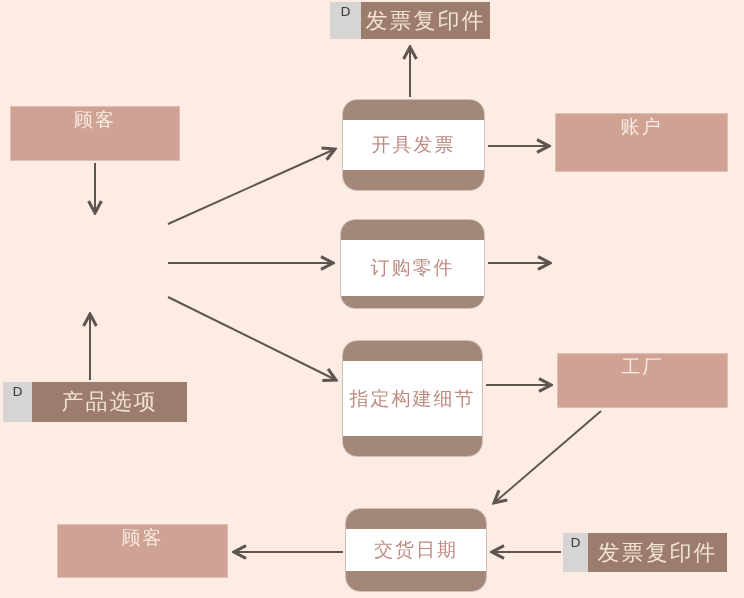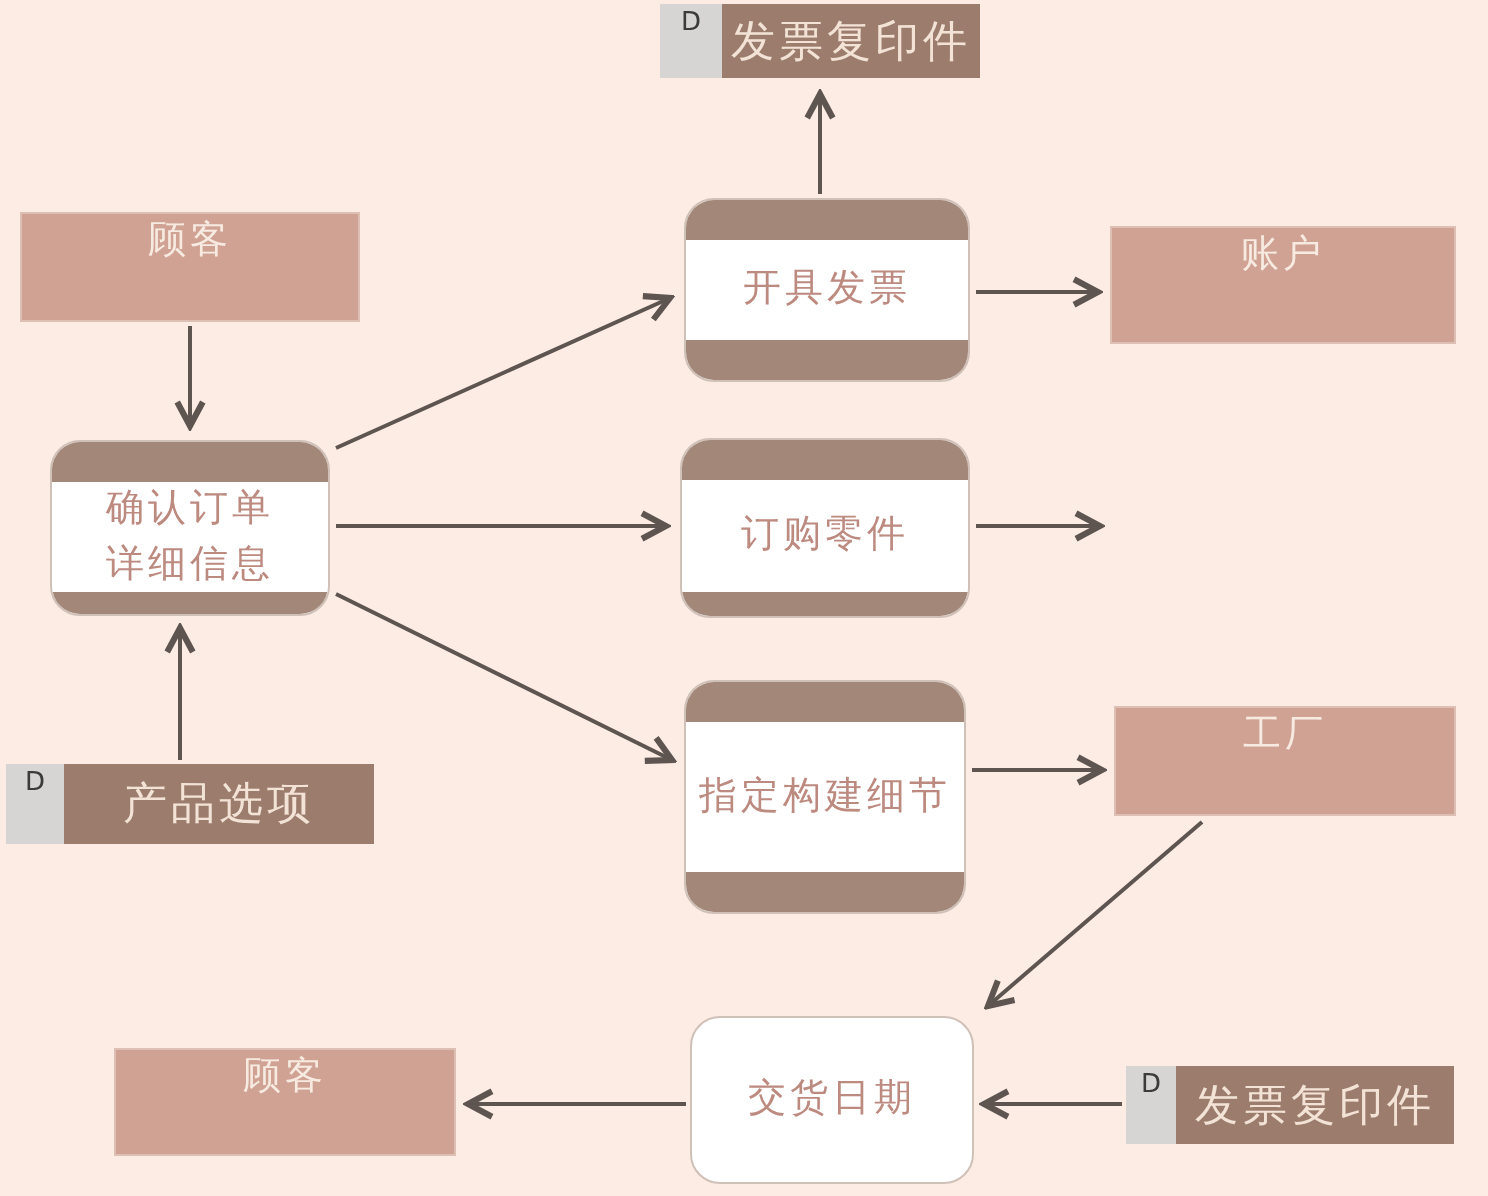--- a/index.html
+++ b/index.html
@@ -135,40 +135,34 @@
   <div class="node entity" style="left:57px; top:524px; width:171px; height:54px;">
     <span>顾客</span>
   </div>
 
   <div class="node process" style="left:342px; top:99px; width:143px; height:92px;">
     <div class="bar"></div>
     <div class="process-label">开具发票</div>
     <div class="bar"></div>
   </div>
 
-  <div class="node process" style="left:25px; top:220px; width:140px; height:88px;">
-    <div class="bar"></div>
-    <div class="process-label">确认订单
-详细信息</div>
-    <div class="bar"></div>
-  </div>
 
   <div class="node process" style="left:340px; top:219px; width:145px; height:90px;gap:14px;">
     <div class="bar"></div>
     <div class="process-label">订购零件</div>
     <div class="bar"></div>
   </div>
 
   <div class="node process" style="left:342px; top:340px; width:141px; height:117px;">
     <div class="bar"></div>
     <div class="process-label">指定构建细节</div>
     <div class="bar"></div>
   </div>
 
-  <div class="node process" style="left:345px; top:508px; width:142px; height:84px;align-items:center;">
+  <div class="node process" style="left:345px; top:508px; width:142px; height:84px;">
     <div class="bar"></div>
     <div class="process-label">交货日期</div>
     <div class="bar"></div>
   </div>
 
   <div class="node datastore" style="left:330px; top:2px; width:160px; height:37px;">
     <div class="ds-tag" style="width:31px;">D</div>
     <div class="ds-label">发票复印件</div>
   </div>
 

